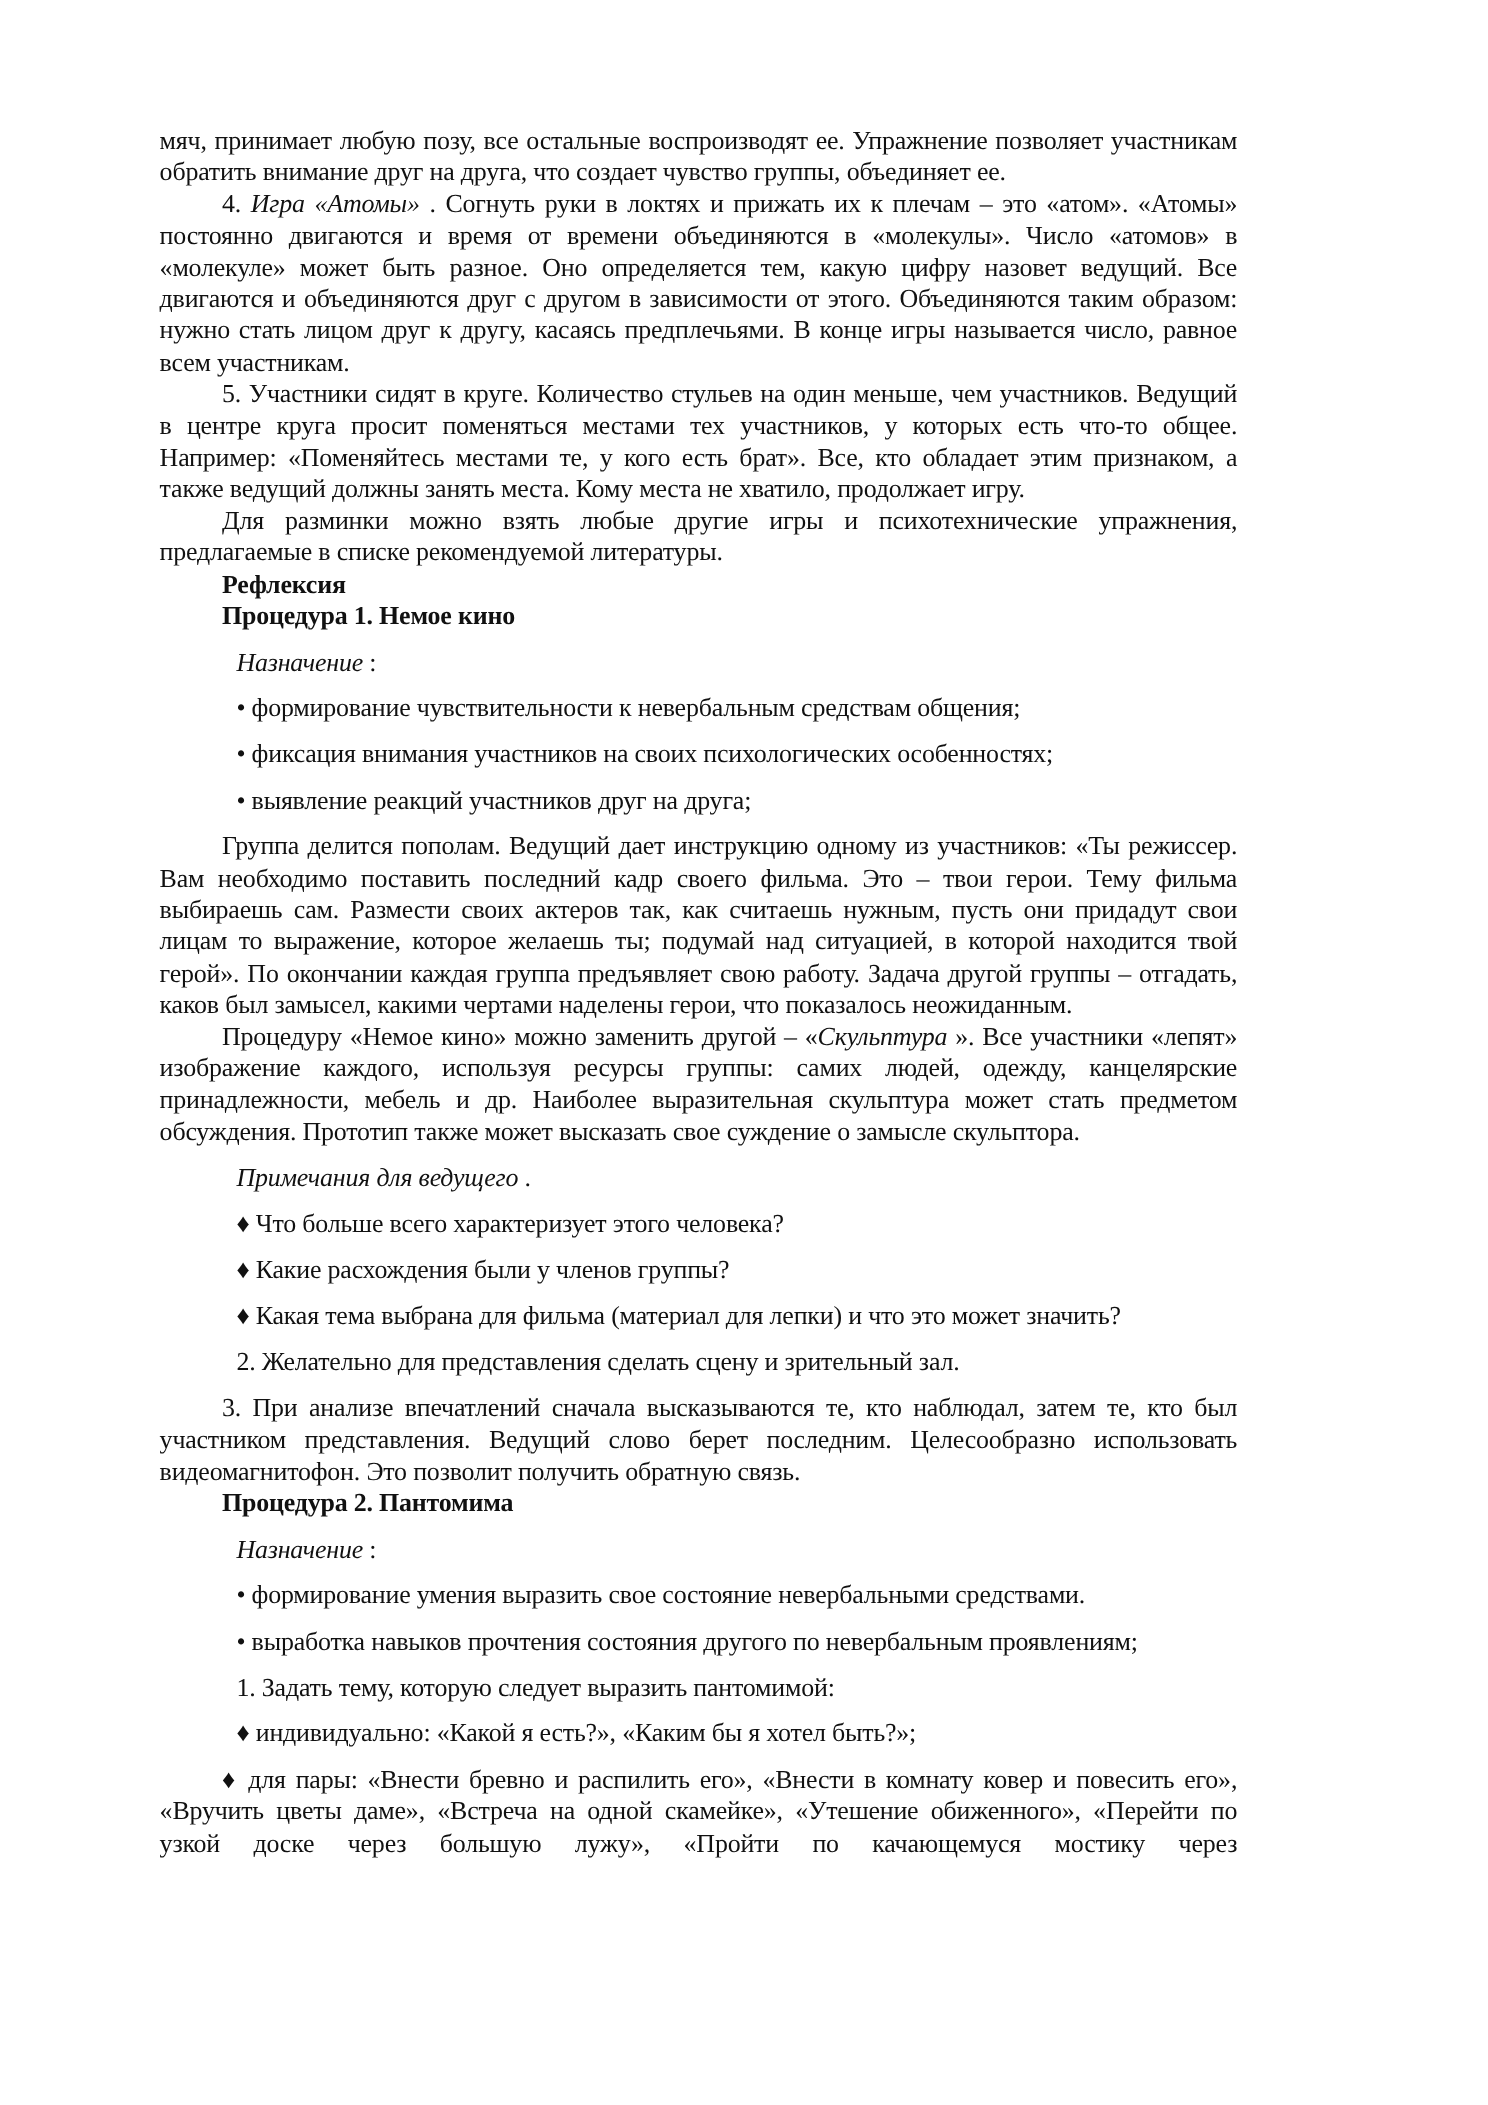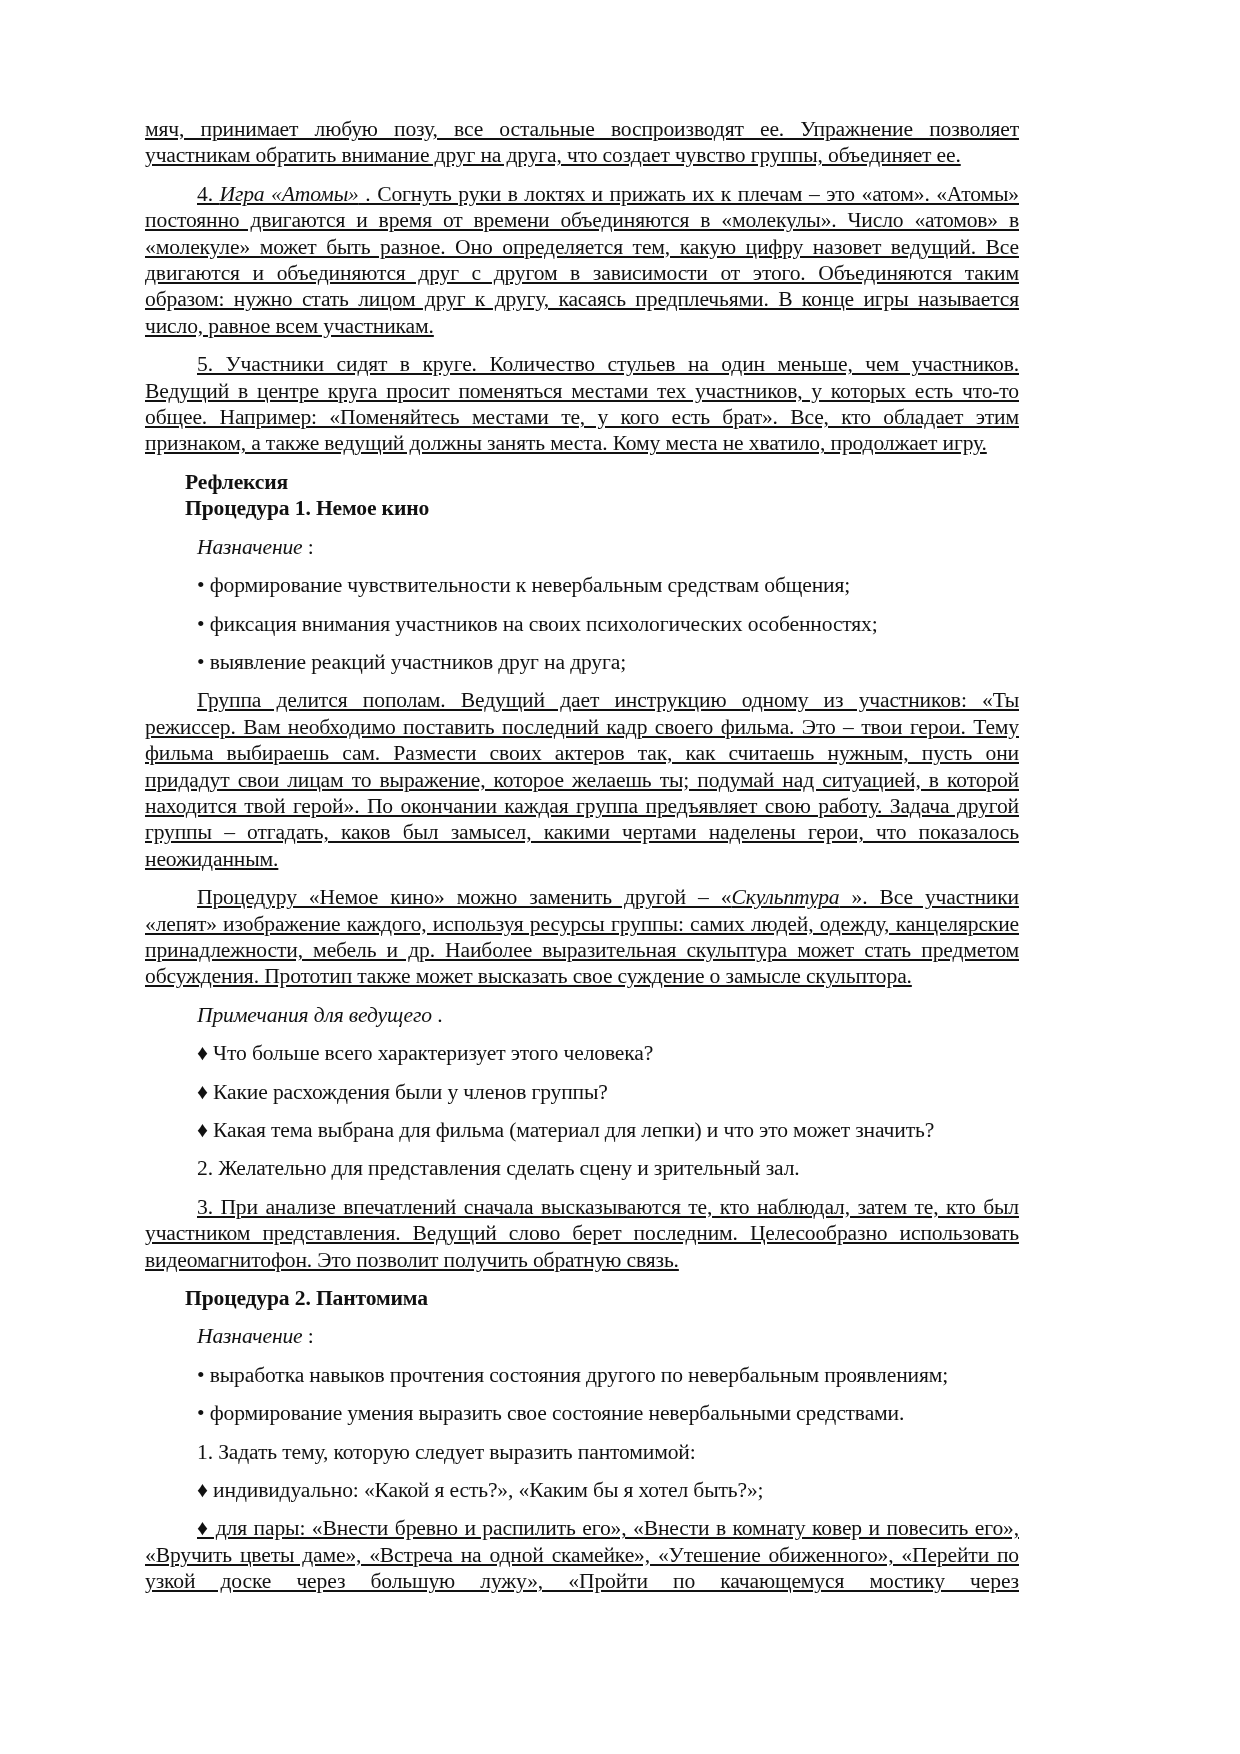--- a/index.html
+++ b/index.html
@@ -8,38 +8,39 @@
       position: absolute;
       left: 133px;
       top: 104px;
       width: 898px;
       font-family: "Liberation Serif", "DejaVu Serif", serif;
       font-size: 21.6px;
       line-height: 26.4px;
       color: #111111;
       letter-spacing: -0.15px;
     }
-    .p { margin: 12px; text-align: justify; text-decoration: underline; }
+    .p { margin: 0; text-align: justify; }
     .indent { text-indent: 52px; }
     .line { margin: 12px; padding-left: 52px; text-align: left; }
     .just-last { text-align-last: justify; }
     .heading { margin: 0; padding-left: 52px; font-weight: bold; }
     .it { font-style: italic; }
   </style>
 </head>
 <body>
 
 <div class="page">
 
   <p class="p">мяч, принимает любую позу, все остальные воспроизводят ее. Упражнение позволяет участникам обратить внимание друг на друга, что создает чувство группы, объединяет ее.</p>
 
   <p class="p indent"><span>4. </span><span class="it">Игра «Атомы»</span><span> . Согнуть руки в локтях и прижать их к плечам – это «атом». «Атомы» постоянно двигаются и время от времени объединяются в «молекулы». Число «атомов» в «молекуле» может быть разное. Оно определяется тем, какую цифру назовет ведущий. Все двигаются и объединяются друг с другом в зависимости от этого. Объединяются таким образом: нужно стать лицом друг к другу, касаясь предплечьями. В конце игры называется число, равное всем участникам.</span></p>
 
   <p class="p indent">5. Участники сидят в круге. Количество стульев на один меньше, чем участников. Ведущий в центре круга просит поменяться местами тех участников, у которых есть что-то общее. Например: «Поменяйтесь местами те, у кого есть брат». Все, кто обладает этим признаком, а также ведущий должны занять места. Кому места не хватило, продолжает игру.</p>
 
+  <p class="p indent">Для разминки можно взять любые другие игры и психотехнические упражнения, предлагаемые в списке рекомендуемой литературы.</p>
 
   <p class="heading">Рефлексия</p>
 
   <p class="heading">Процедура 1. Немое кино</p>
 
   <p class="line"><span class="it">Назначение</span><span> :</span></p>
 
   <p class="line">• формирование чувствительности к невербальным средствам общения;</p>
   <p class="line">• фиксация внимания участников на своих психологических особенностях;</p>
   <p class="line">• выявление реакций участников друг на друга;</p>
@@ -53,20 +54,20 @@
   <p class="line">♦ Что больше всего характеризует этого человека?</p>
   <p class="line">♦ Какие расхождения были у членов группы?</p>
   <p class="line">♦ Какая тема выбрана для фильма (материал для лепки) и что это может значить?</p>
   <p class="line">2. Желательно для представления сделать сцену и зрительный зал.</p>
   <p class="p indent">3. При анализе впечатлений сначала высказываются те, кто наблюдал, затем те, кто был участником представления. Ведущий слово берет последним. Целесообразно использовать видеомагнитофон. Это позволит получить обратную связь.</p>
 
   <p class="heading">Процедура 2. Пантомима</p>
 
   <p class="line"><span class="it">Назначение</span><span> :</span></p>
 
+  <p class="line">• формирование умения выразить свое состояние невербальными средствами.</p>
   <p class="line">• выработка навыков прочтения состояния другого по невербальным проявлениям;</p>
-  <p class="line">• формирование умения выразить свое состояние невербальными средствами.</p>
 
   <p class="line">1. Задать тему, которую следует выразить пантомимой:</p>
   <p class="line">♦ индивидуально: «Какой я есть?», «Каким бы я хотел быть?»;</p>
   <p class="p indent just-last">♦ для пары: «Внести бревно и распилить его», «Внести в комнату ковер и повесить его», «Вручить цветы даме», «Встреча на одной скамейке», «Утешение обиженного», «Перейти по узкой доске через большую лужу», «Пройти по качающемуся мостику через</p>
 
 </div>
 
 </body></html>

